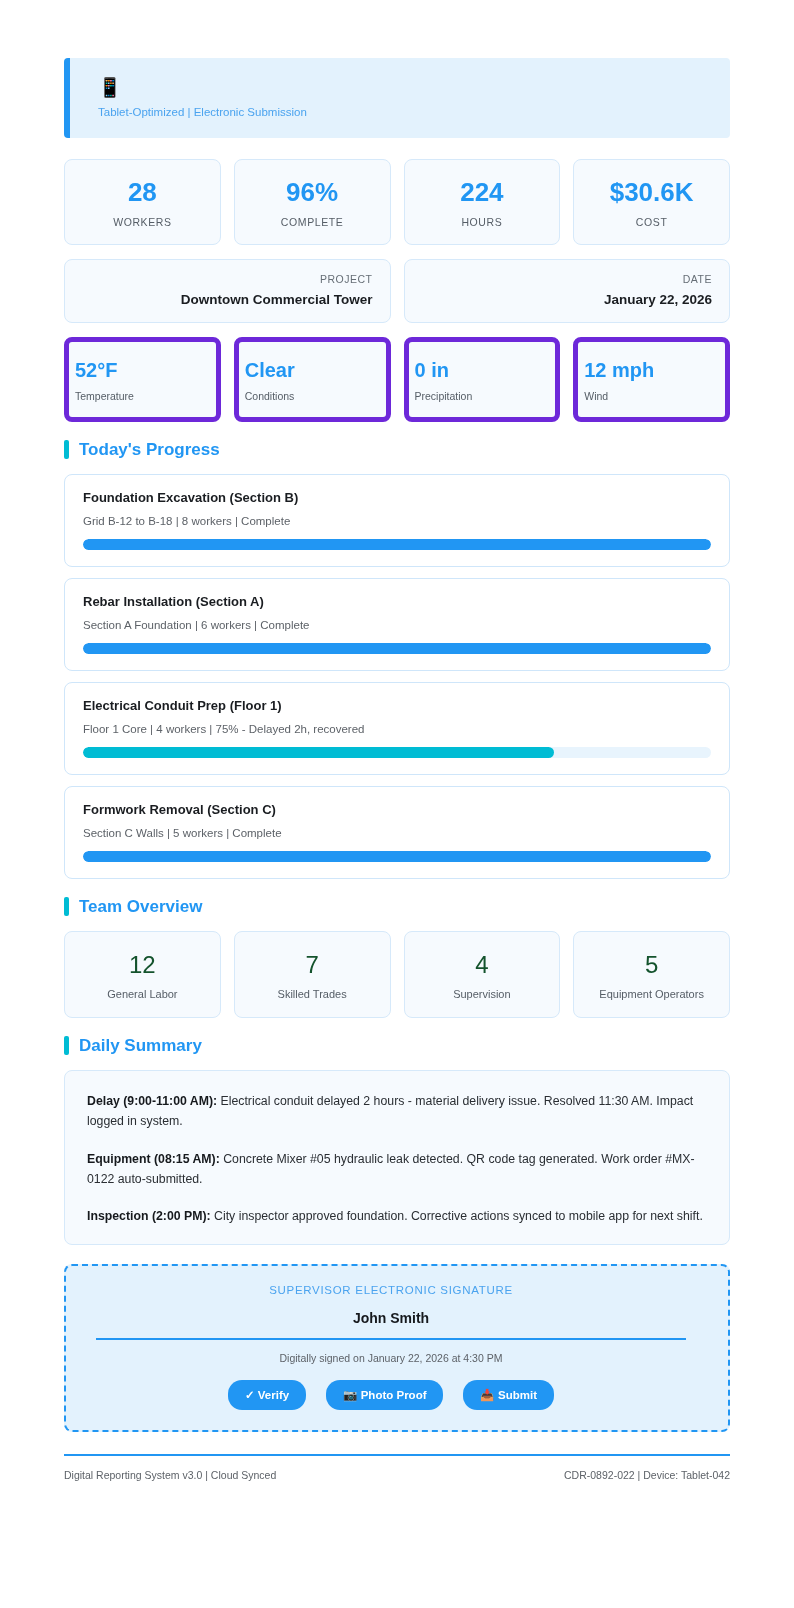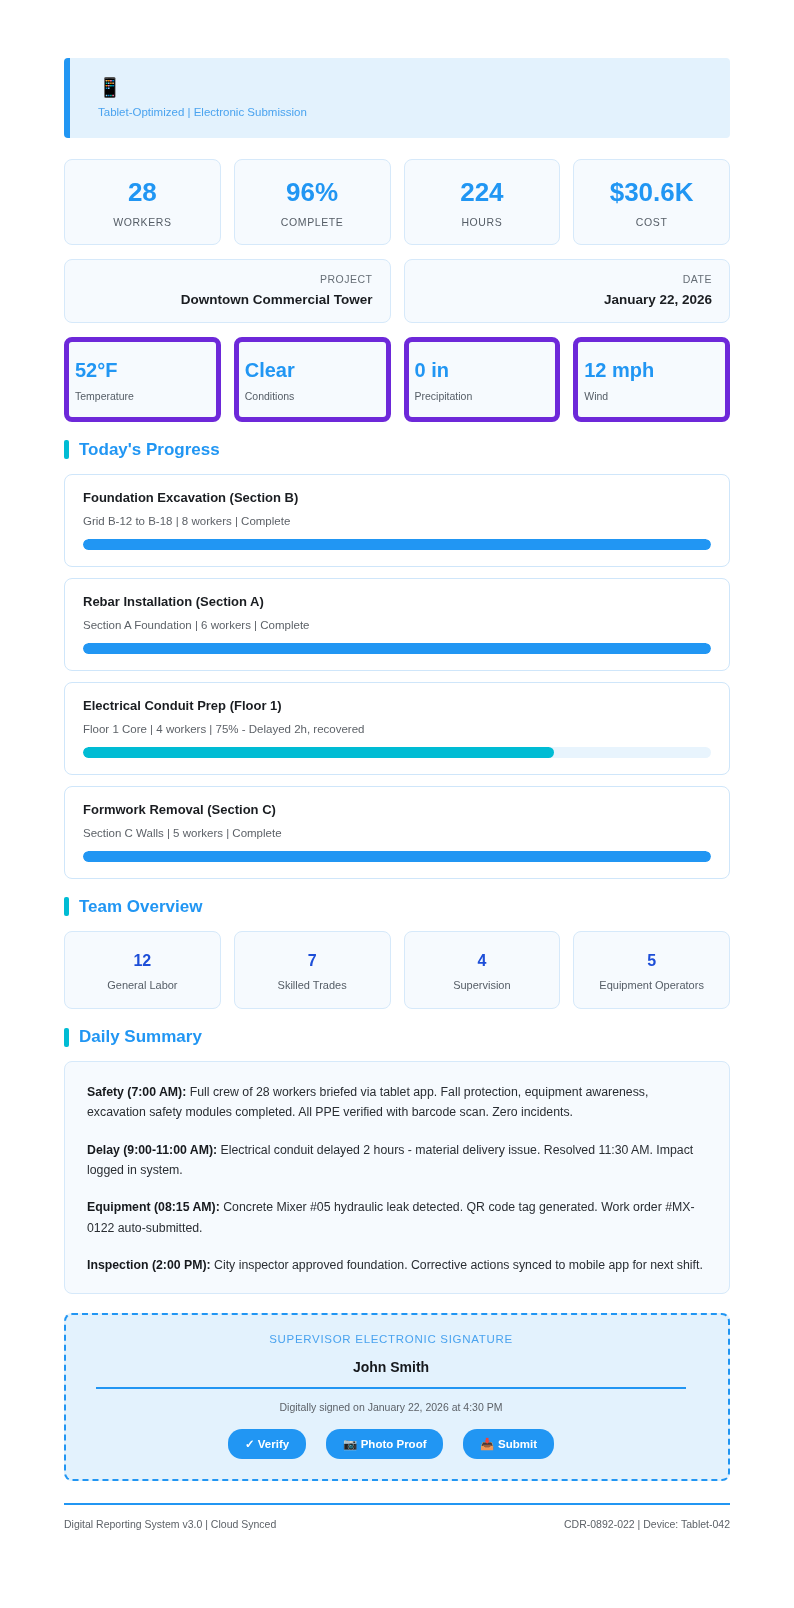--- a/index.html
+++ b/index.html
@@ -164,23 +164,23 @@
 
   
   .team-card {
     background: #f6fafe;
     border: 1px solid #d6e9fa;
     border-radius: 8px;
     padding: 20px 5px 17px 5px;
     text-align: center;
   }
   .team-value {
-    font-size: 16px;
-    font-weight: bold;
-    color: #1d4ed8;
+    font-size: 24px;
+    font-weight: normal;
+    color: #14532d;
     line-height: 1.1;
   }
   .team-label {
     margin-top: 10px;
     font-size: 11px;
     color: #555d66;
   }
 
   
   .summary-box {
@@ -383,23 +383,20 @@
       <div class="team-label">Equipment Operators</div>
     </div>
   </div>
 
   <div class="section-title">
     <span class="section-bar"></span>
     <span>Daily Summary</span>
   </div>
 
   <div class="summary-box">
-    <p class="summary-p">
-      <b>Safety (7:00 AM):</b><span> Full crew of 28 workers briefed via tablet app. Fall protection, equipment awareness, excavation safety modules completed. All PPE verified with barcode scan. Zero incidents.</span>
-    </p>
     <p class="summary-p">
       <b>Delay (9:00-11:00 AM):</b><span> Electrical conduit delayed 2 hours - material delivery issue. Resolved 11:30 AM. Impact logged in system.</span>
     </p>
     <p class="summary-p">
       <b>Equipment (08:15 AM):</b><span> Concrete Mixer #05 hydraulic leak detected. QR code tag generated. Work order #MX-0122 auto-submitted.</span>
     </p>
     <p class="summary-p">
       <b>Inspection (2:00 PM):</b><span> City inspector approved foundation. Corrective actions synced to mobile app for next shift.</span>
     </p>
   </div>

